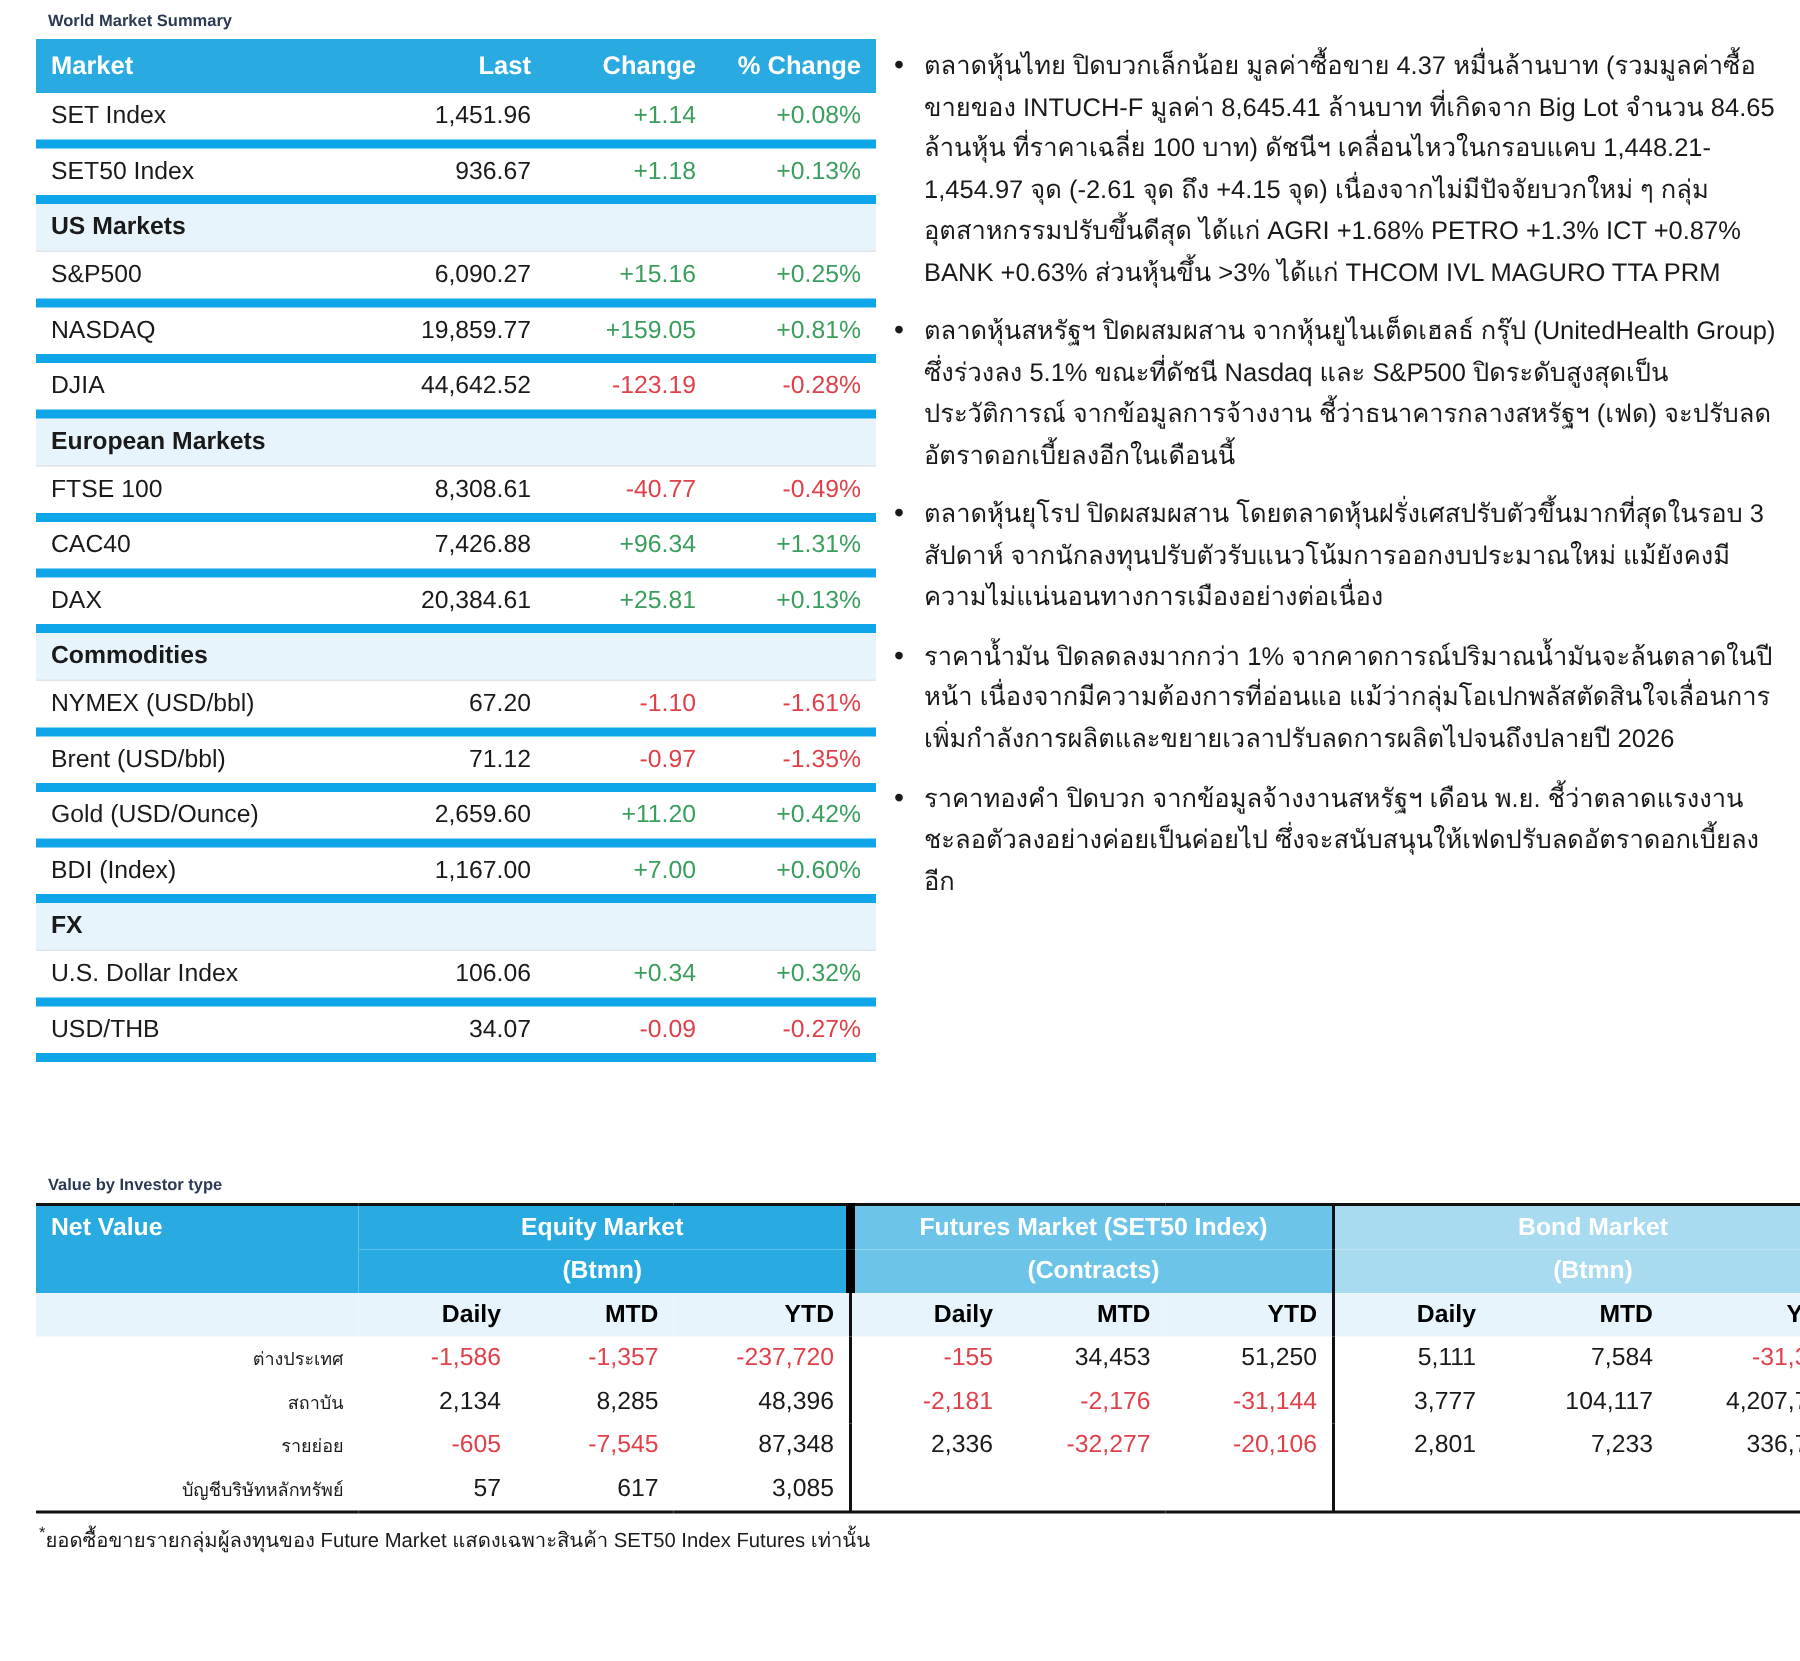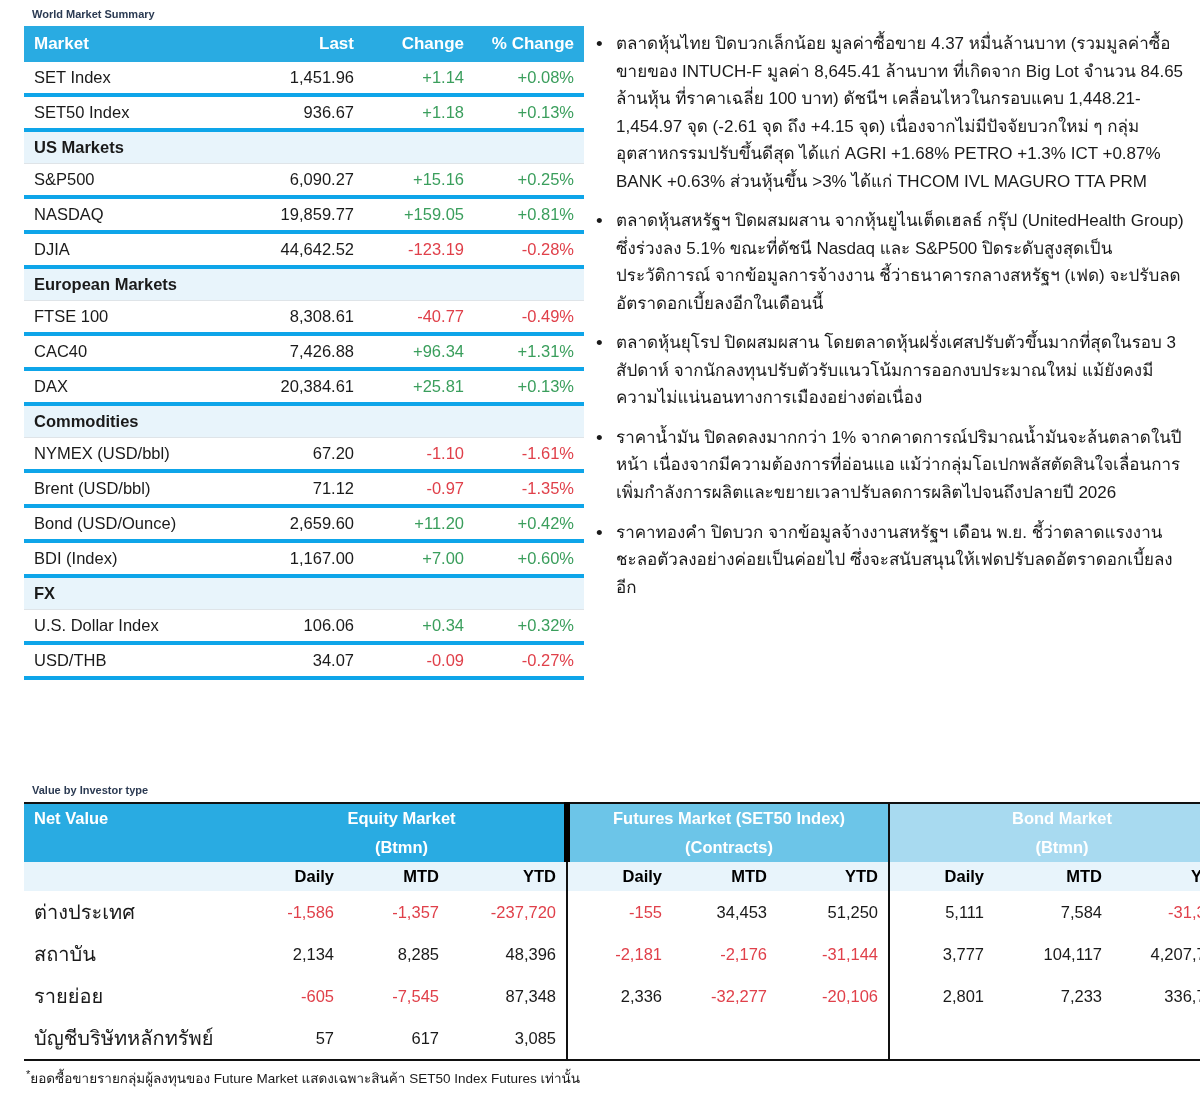--- a/index.html
+++ b/index.html
@@ -45,21 +45,21 @@
     padding: 8px 10px;
     text-align: right;
     border: none;
   }
   #world-market-table th.col-market {
     text-align: left;
   }
   #world-market-table td {
     font-size: 16.5px;
     padding: 6px 10px;
-    border-bottom: 4px solid #0ea5e9;
+    border-bottom: 6px solid #0ea5e9;
     text-align: right;
     white-space: nowrap;
   }
   #world-market-table td.name {
     text-align: left;
     color: #1a1a1a;
   }
   #world-market-table tr.group td {
     background: #e8f4fb;
     font-weight: bold;
@@ -150,22 +150,22 @@
     background: #e8f4fb;
     color: #000000;
     font-weight: bold;
     text-align: right;
     font-size: 16.5px;
   }
   .subhdr.blank { background: #e8f4fb; }
   .sep-left  { border-left: 2px solid #111111; }
   .sep-right { border-right: 2px solid #111111; }
   #investor-table td.rowlabel {
-    text-align: left;
-    font-size: 20px;
+    text-align: right;
+    font-size: 12px;
   }
   #investor-table td.num {
     text-align: right;
   }
   #investor-table tbody tr td {
     border-bottom: none;
   }
   .tbl-topline { border-top: 2px solid #111111; }
   .tbl-botline { border-bottom: 2px solid #111111; }
 
@@ -257,21 +257,21 @@
             <td class="down">-1.10</td>
             <td class="down">-1.61%</td>
           </tr>
           <tr>
             <td class="name">Brent (USD/bbl)</td>
             <td>71.12</td>
             <td class="down">-0.97</td>
             <td class="down">-1.35%</td>
           </tr>
           <tr>
-            <td class="name">Bond (USD/Ounce)</td>
+            <td class="name">Gold (USD/Ounce)</td>
             <td>2,659.60</td>
             <td class="up">+11.20</td>
             <td class="up">+0.42%</td>
           </tr>
           <tr>
             <td class="name">BDI (Index)</td>
             <td>1,167.00</td>
             <td class="up">+7.00</td>
             <td class="up">+0.60%</td>
           </tr>

